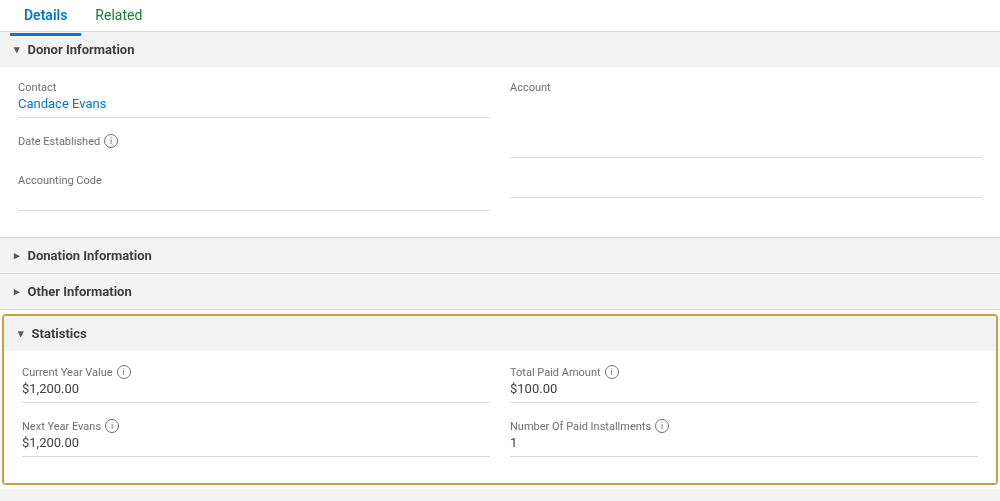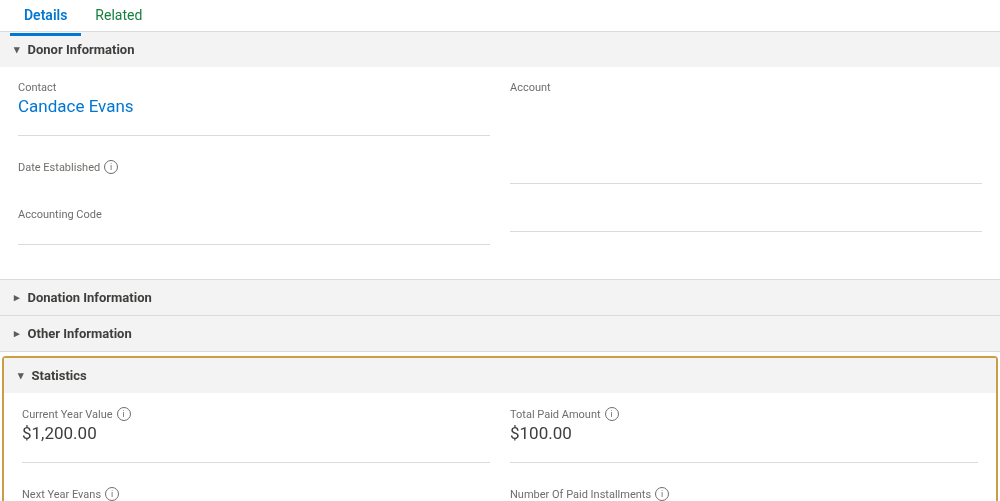--- a/index.html
+++ b/index.html
@@ -52,37 +52,37 @@
     
     .section-content {
       background: #fff;
       padding: 14px 18px 10px 18px;
     }
 
     
     .fields-row {
       display: flex;
       gap: 20px;
-      margin-bottom: 24px;
+      margin-bottom: 16px;
     }
     .field {
       flex: 1;
     }
     .field-label {
       font-size: 11px;
       color: #706e6b;
       margin-bottom: 2px;
       display: flex;
       align-items: center;
       gap: 4px;
     }
     .field-value {
-      font-size: 17px;
+      font-size: 13px;
       color: #3e3e3c;
-      padding-bottom: 19px;
+      padding-bottom: 4px;
       border-bottom: 1px solid #dddbda;
       min-height: 22px;
     }
     .field-value.link {
       color: #0176d3;
       cursor: pointer;
     }
     .field-value.empty {
       border-bottom: 1px solid #dddbda;
     }

